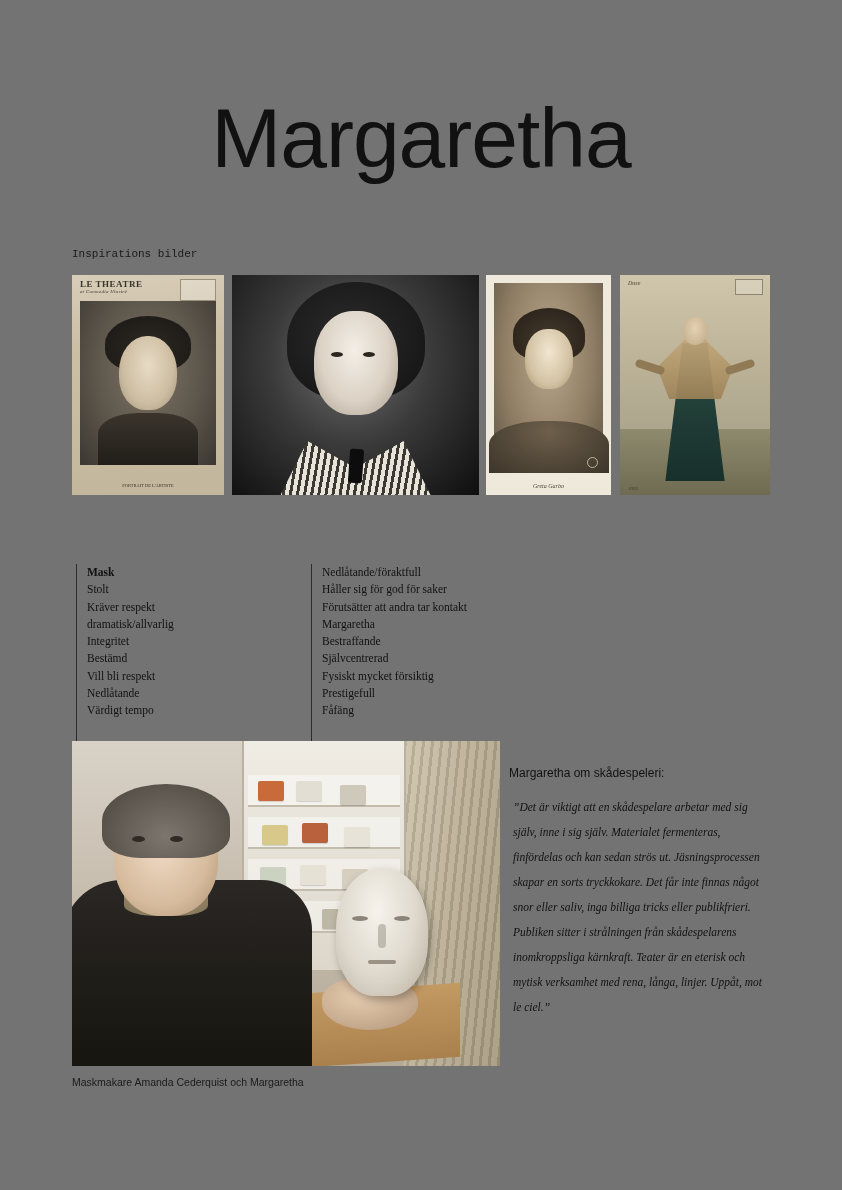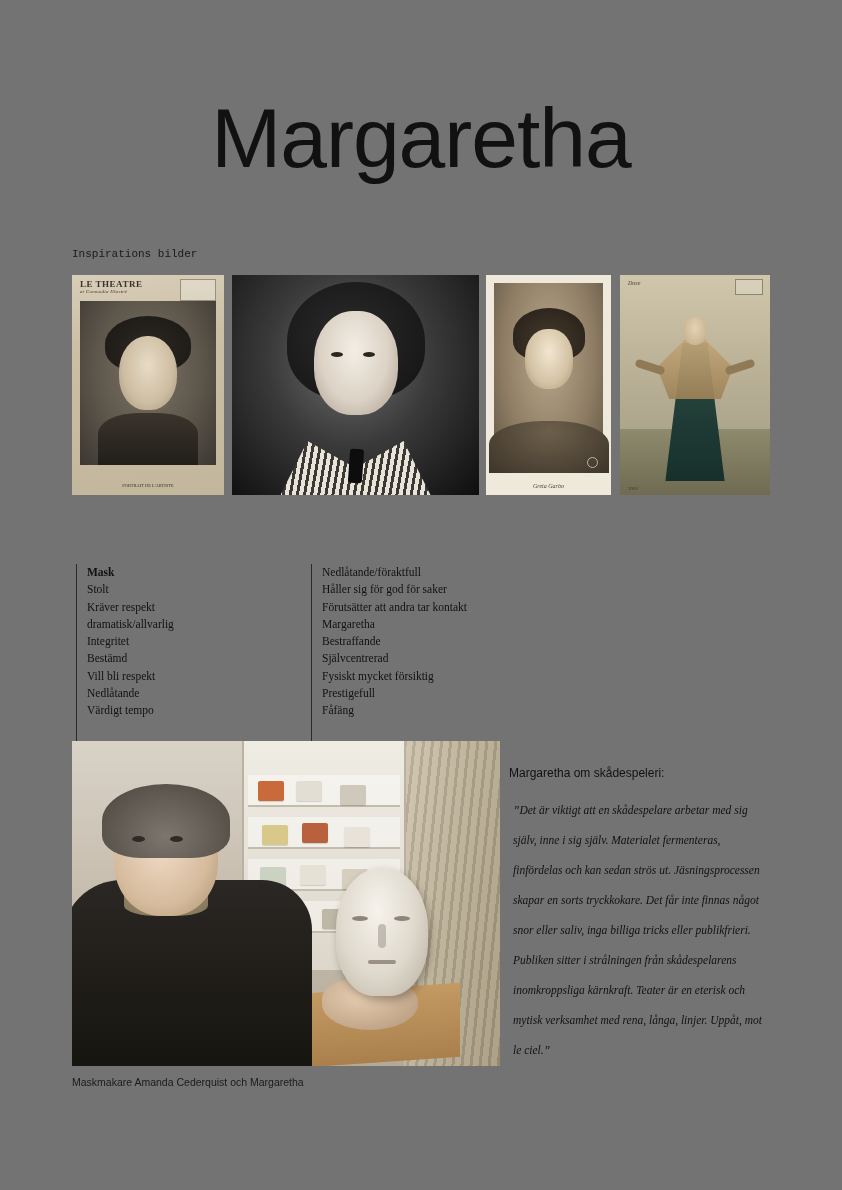--- a/index.html
+++ b/index.html
@@ -386,21 +386,21 @@
     color: #111111;
   }
   .quote-body {
     position: absolute;
     left: 513px;
     top: 795px;
     width: 258px;
     font-family: "Liberation Serif", serif;
     font-style: italic;
     font-size: 11.5px;
-    line-height: 30px;
+    line-height: 25px;
     color: #111111;
     text-align: left;
   }
 </style>
 </head>
 <body>
 
 <div class="page">
 
   <div class="title">Margaretha</div>

